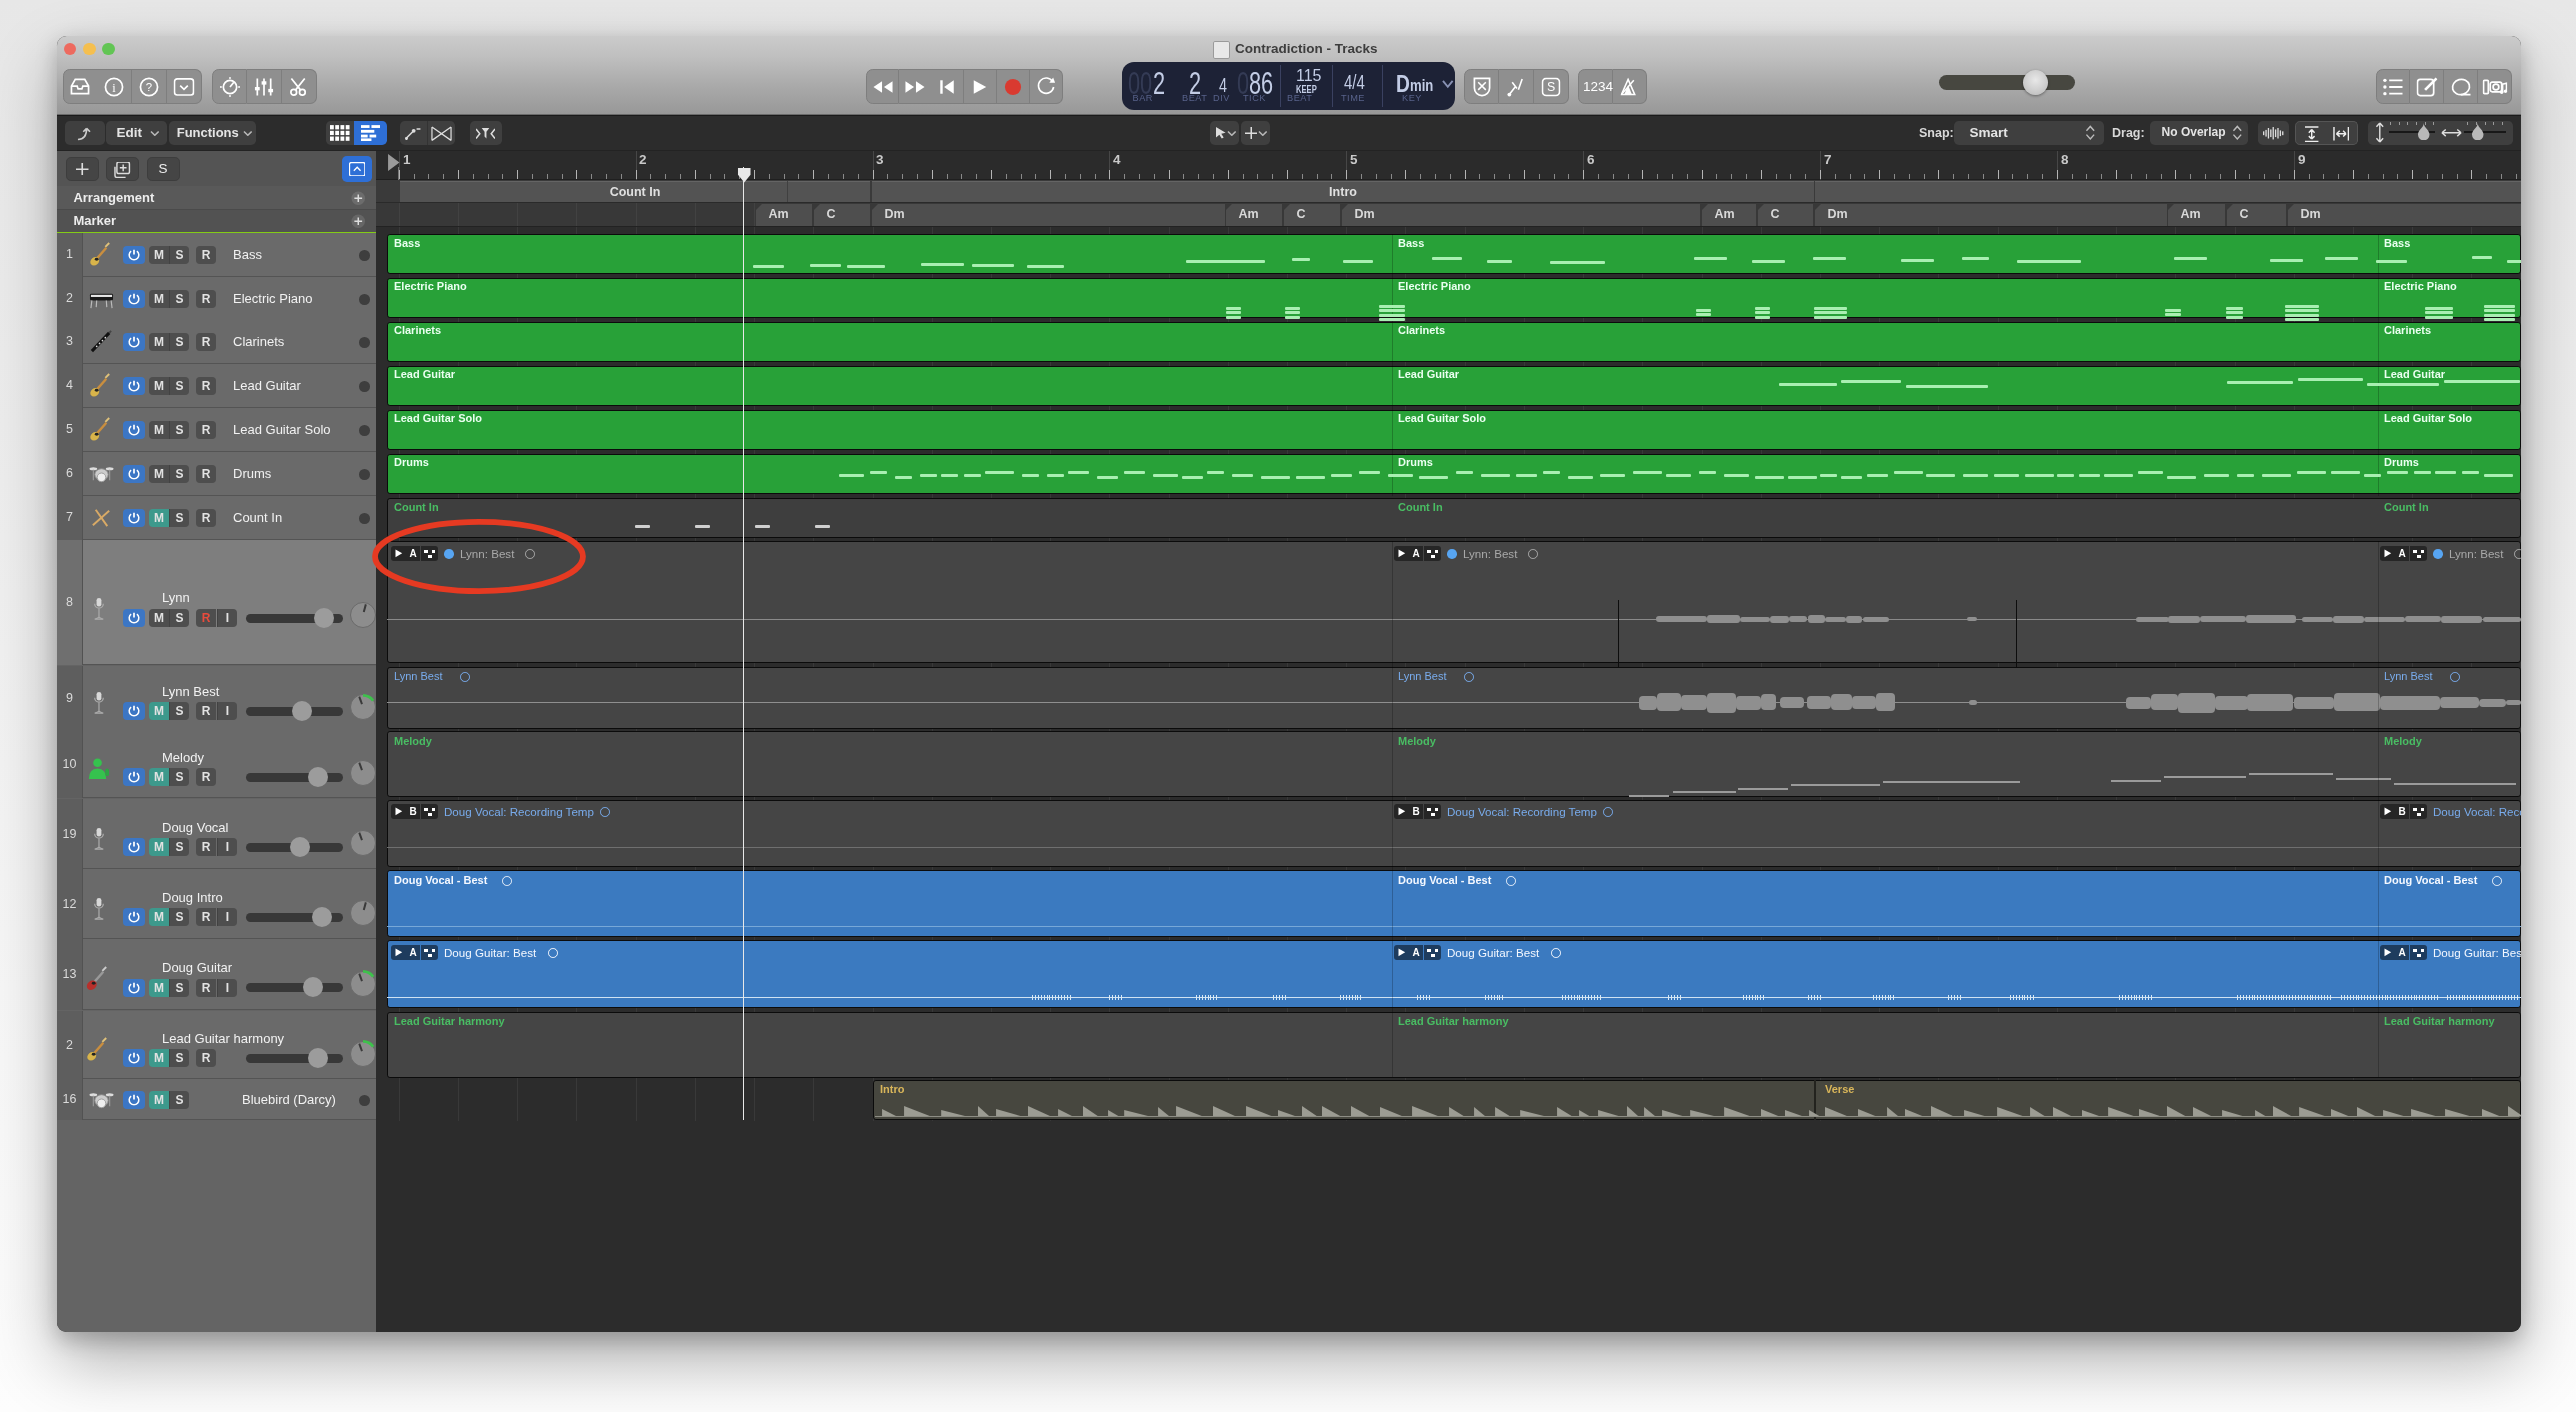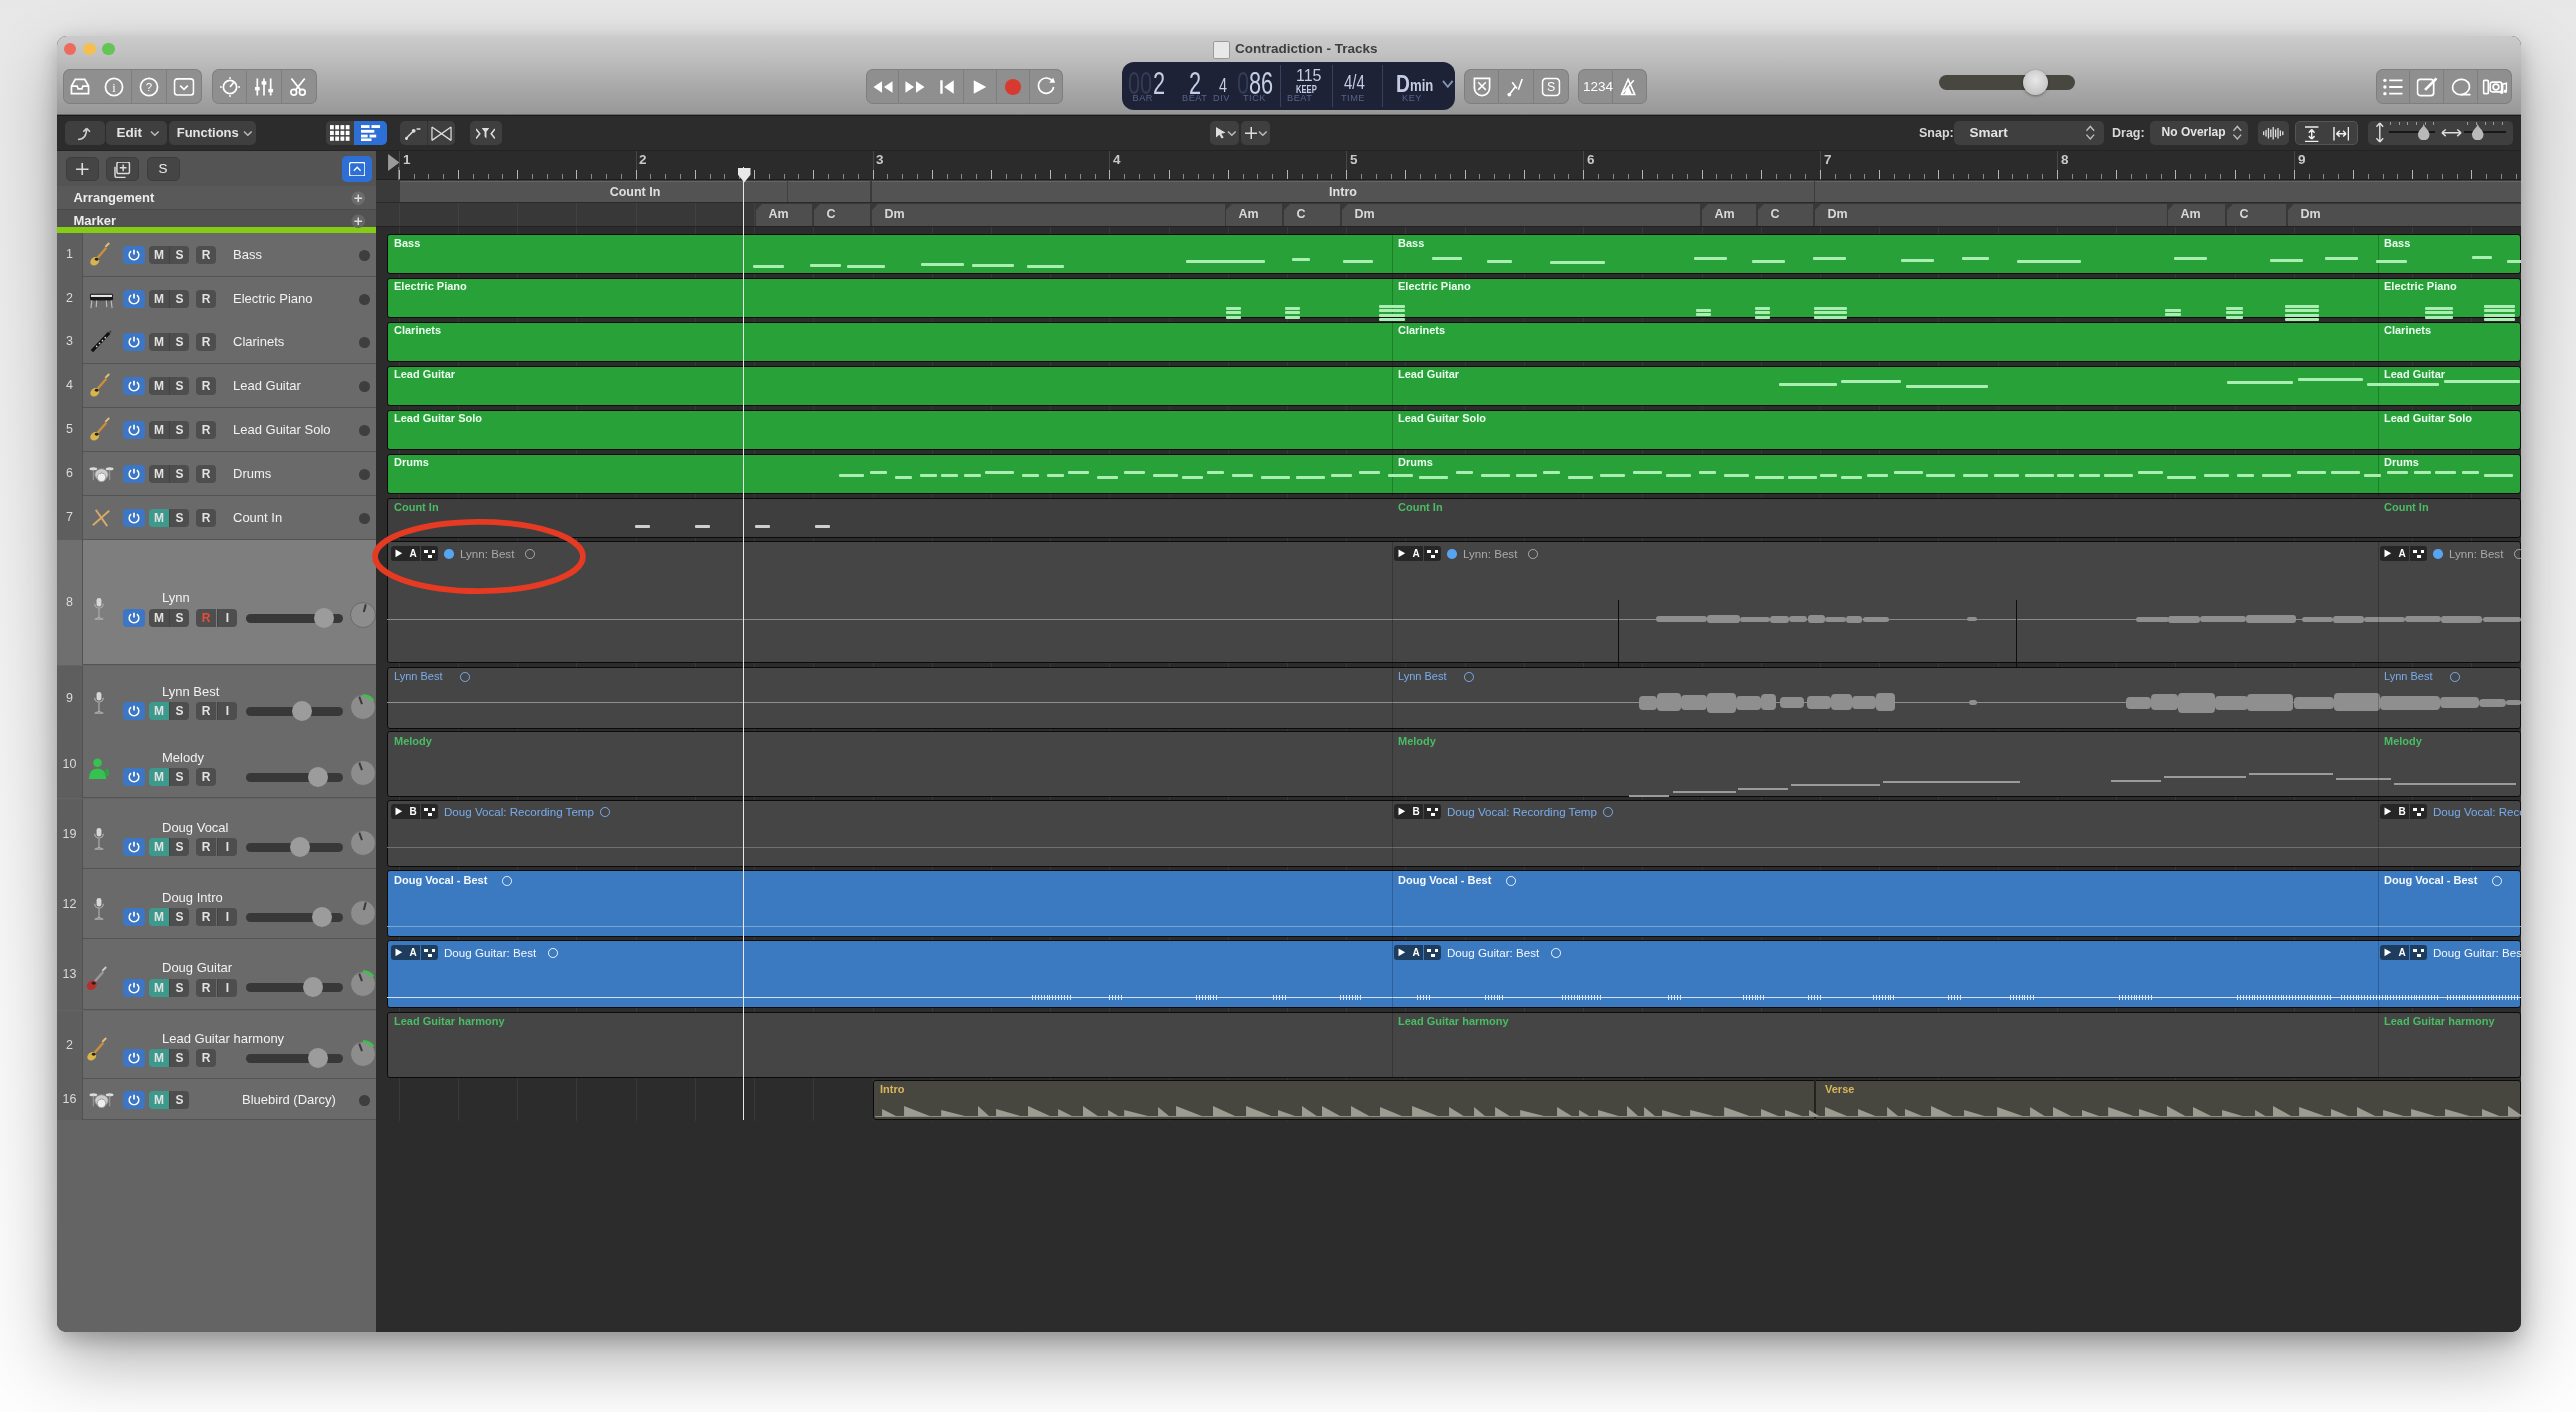--- a/index.html
+++ b/index.html
@@ -378,21 +378,21 @@
         <path d="M5 9 L8.5 5.5 L12 9" stroke="#fff" stroke-width="1.4" fill="none"></path>
       </svg>
     </div>
 <div class="a" style="left:0;top:150px;width:319px;height:24px;background:#595959;border-bottom:1px solid #4a4a4a;box-sizing:border-box;">
       <span style="position:absolute;left:16.4px;top:3.9px;font-size:13px;font-weight:bold;color:#ededed;">Arrangement</span>
       <svg width="14.5" height="14.5" style="position:absolute;left:294px;top:4.8px;" viewBox="0 0 15 15">
         <circle cx="7.5" cy="7.5" r="7" fill="#6c6c6c"></circle>
         <path d="M7.5 3.5 V11.5 M3.5 7.5 H11.5" stroke="#ddd" stroke-width="1.5"></path>
       </svg>
     </div>
-<div class="a" style="left:0;top:174px;width:319px;height:23px;background:#525252;border-bottom:6px solid #84cc16;box-sizing:border-box;">
+<div class="a" style="left:0;top:174px;width:319px;height:23px;background:#525252;border-bottom:1px solid #84cc16;box-sizing:border-box;">
       <span style="position:absolute;left:16.4px;top:2.9px;font-size:13px;font-weight:bold;color:#ededed;">Marker</span>
       <svg width="14.5" height="14.5" style="position:absolute;left:294px;top:3.9px;" viewBox="0 0 15 15">
         <circle cx="7.5" cy="7.5" r="7" fill="#666"></circle>
         <path d="M7.5 3.5 V11.5 M3.5 7.5 H11.5" stroke="#ddd" stroke-width="1.5"></path>
       </svg>
     </div>
 <div class="a" style="left:0;top:198px;width:319px;height:3.9px;background:#3a3a3a;"></div>
 <div class="a" style="left:0;top:197px;width:319px;height:44px;background:#6a6a6a;border-bottom:1px solid #545454;box-sizing:border-box;">
 <div class="a" style="left:0;top:0;width:26px;height:44px;background:#5e5e5e;border-right:1px solid #525252;box-sizing:border-box;"></div>
 <span class="a" style="left:0;top:14.3px;width:25px;text-align:center;font-size:12.5px;color:#dadada;">1</span>

